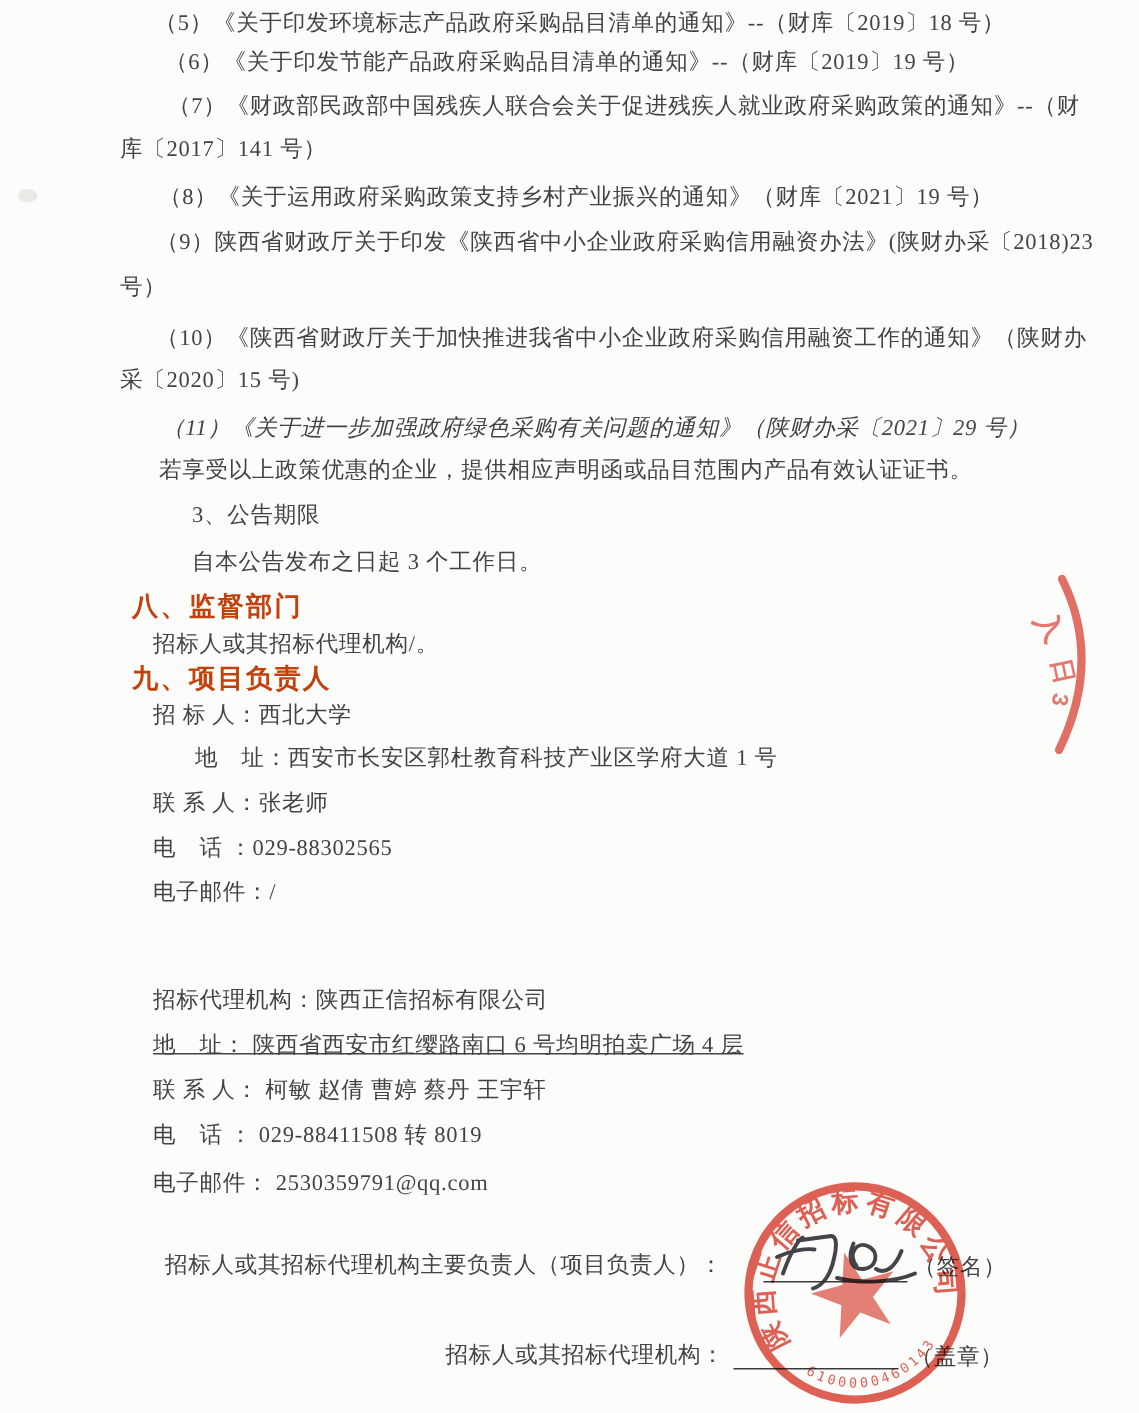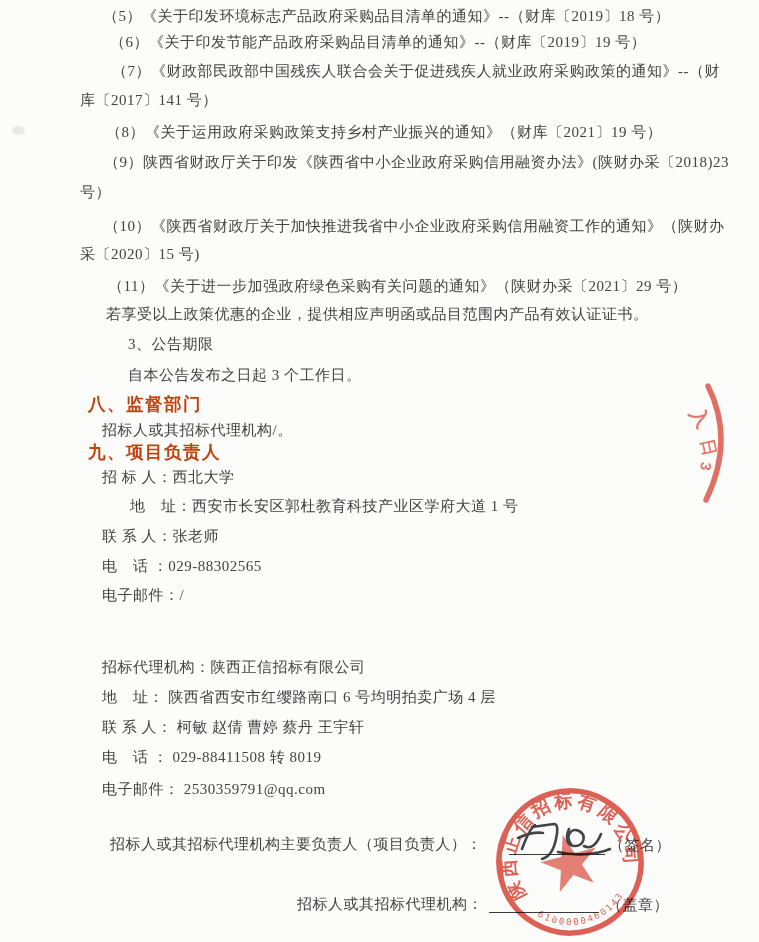--- a/index.html
+++ b/index.html
@@ -40,39 +40,39 @@
 
   <div class="ln" style="left:103px; top:5px;">（5）《关于印发环境标志产品政府采购品目清单的通知》--（财库〔2019〕18 号）</div>
   <div class="ln" style="left:110px; top:31px;">（6）《关于印发节能产品政府采购品目清单的通知》--（财库〔2019〕19 号）</div>
   <div class="ln" style="left:112px; top:60px;">（7）《财政部民政部中国残疾人联合会关于促进残疾人就业政府采购政策的通知》--（财</div>
   <div class="ln" style="left:80px;  top:89px;">库〔2017〕141 号）</div>
   <div class="ln" style="left:106px; top:121px;">（8）《关于运用政府采购政策支持乡村产业振兴的通知》（财库〔2021〕19 号）</div>
   <div class="ln" style="left:104px; top:151px;">（9）陕西省财政厅关于印发《陕西省中小企业政府采购信用融资办法》(陕财办采〔2018)23</div>
   <div class="ln" style="left:80px;  top:181px;">号）</div>
   <div class="ln" style="left:104px; top:215px;">（10）《陕西省财政厅关于加快推进我省中小企业政府采购信用融资工作的通知》（陕财办</div>
   <div class="ln" style="left:80px;  top:243px;">采〔2020〕15 号)</div>
-  <div class="ln" style="left:108px; top:275px;">（11）《关于进一步加强政府绿色采购有关问题的通知》（陕财办采〔2021〕29 号）</div>
+  <div class="ln" style="left:108px; top:275px;font-style:italic;">（11）《关于进一步加强政府绿色采购有关问题的通知》（陕财办采〔2021〕29 号）</div>
   <div class="ln" style="left:106px; top:303px;">若享受以上政策优惠的企业，提供相应声明函或品目范围内产品有效认证证书。</div>
 
   <div class="ln" style="left:128px; top:333px;">3、公告期限</div>
   <div class="ln" style="left:128px; top:364px;">自本公告发布之日起 3 个工作日。</div>
 
   <div class="hd" style="left:88px;  top:392px;">八、监督部门</div>
   <div class="ln" style="left:102px; top:419px;">招标人或其招标代理机构/。</div>
 
   <div class="hd" style="left:88px;  top:440px;">九、项目负责人</div>
 
   <div class="ln" style="left:102px; top:466px;"><span>招 标 人：</span><span>西北大学</span></div>
   <div class="ln" style="left:102px; top:495px;margin-left:28px;"><span>地　址：</span><span>西安市长安区郭杜教育科技产业区学府大道 1 号</span></div>
   <div class="ln" style="left:102px; top:525px;"><span>联 系 人：</span><span>张老师</span></div>
   <div class="ln" style="left:102px; top:555px;"><span>电　话 ：</span><span>029-88302565</span></div>
   <div class="ln" style="left:102px; top:584px;"><span>电子邮件：</span><span>/</span></div>
 
   <div class="ln" style="left:102px; top:656px;"><span>招标代理机构：</span><span>陕西正信招标有限公司</span></div>
-  <div class="ln" style="left:102px; top:686px;"><span>地　址： </span><span>陕西省西安市红缨路南口 6 号均明拍卖广场 4 层</span></div>
+  <div class="ln" style="left:102px; top:686px;text-decoration:underline;"><span>地　址： </span><span>陕西省西安市红缨路南口 6 号均明拍卖广场 4 层</span></div>
   <div class="ln" style="left:102px; top:716px;"><span>联 系 人： </span><span>柯敏 赵倩 曹婷 蔡丹 王宇轩</span></div>
   <div class="ln" style="left:102px; top:746px;"><span>电　话 ： </span><span>029-88411508 转 8019</span></div>
   <div class="ln" style="left:102px; top:778px;"><span>电子邮件： </span><span>2530359791@qq.com</span></div>
 
   <div class="ln" style="left:110px; top:833px;text-align:right;">招标人或其招标代理机构主要负责人（项目负责人）：</div>
   <div class="ul" style="left:509px; top:845px; width:96px; height:9px;"></div>
   <div class="ln" style="left:609px; top:834px;">（签名）</div>
 
   <div class="ln" style="left:297px; top:893px;">招标人或其招标代理机构：</div>
   <div class="ul" style="left:489px; top:903px; width:110px; height:9px;"></div>

